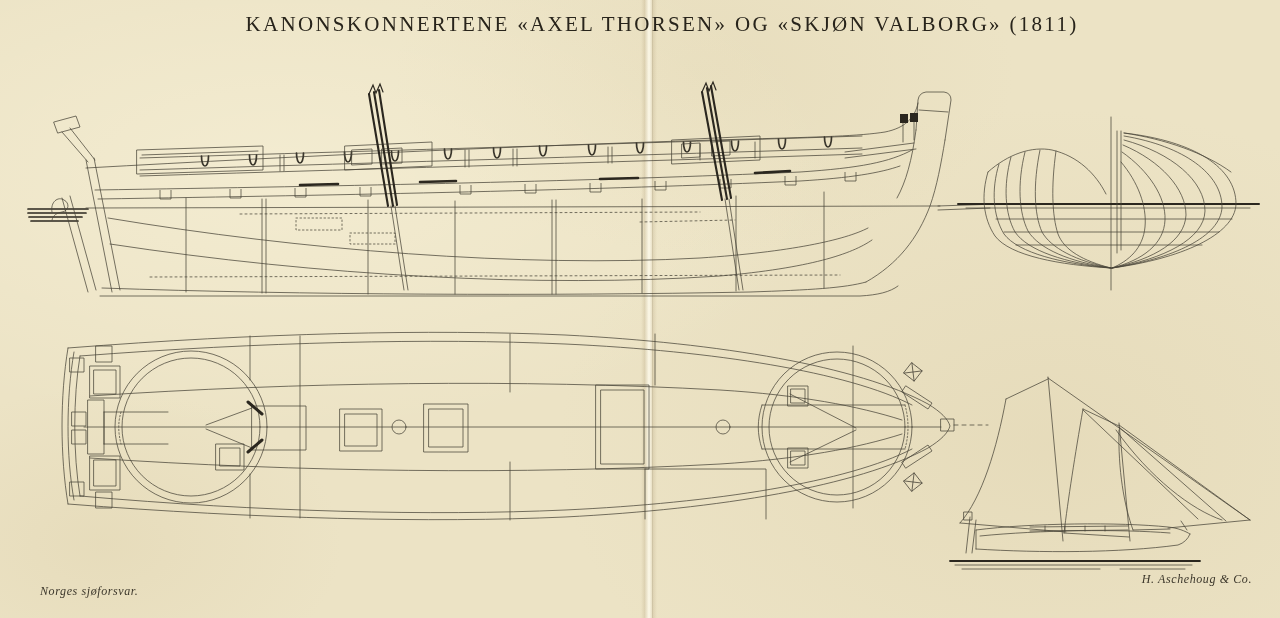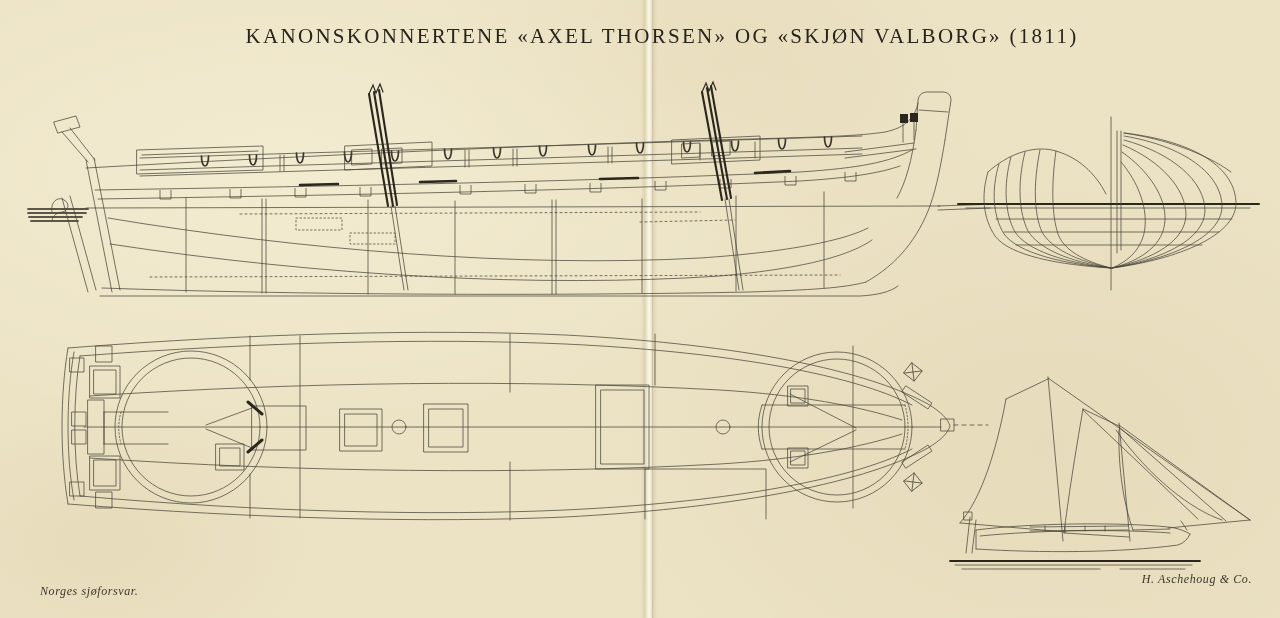--- a/index.html
+++ b/index.html
@@ -27,21 +27,21 @@
       rgba(146,124,84,.16) 22%,
       rgba(255,252,238,.85) 50%,
       rgba(146,124,84,.14) 78%,
       rgba(146,124,84,0) 100%);
   }
   .fold::after{
     content:"";position:absolute;left:11px;top:0;width:1px;height:100%;
     background:rgba(132,112,74,.22);
   }
   .plate-title{
-    position:absolute;top:24px;left:0;width:100%;
+    position:absolute;top:12px;left:0;width:100%;
     margin:0;padding-left:44px;box-sizing:border-box;
     text-align:center;
     font-size:21px;font-weight:400;letter-spacing:2.3px;
     color:#28241b;white-space:nowrap;
   }
   .credit{
     position:absolute;font-style:italic;font-size:12px;color:#3c372b;
     letter-spacing:.6px;white-space:nowrap;text-align:center;
   }
   .credit-left{left:40px;top:584px;}

